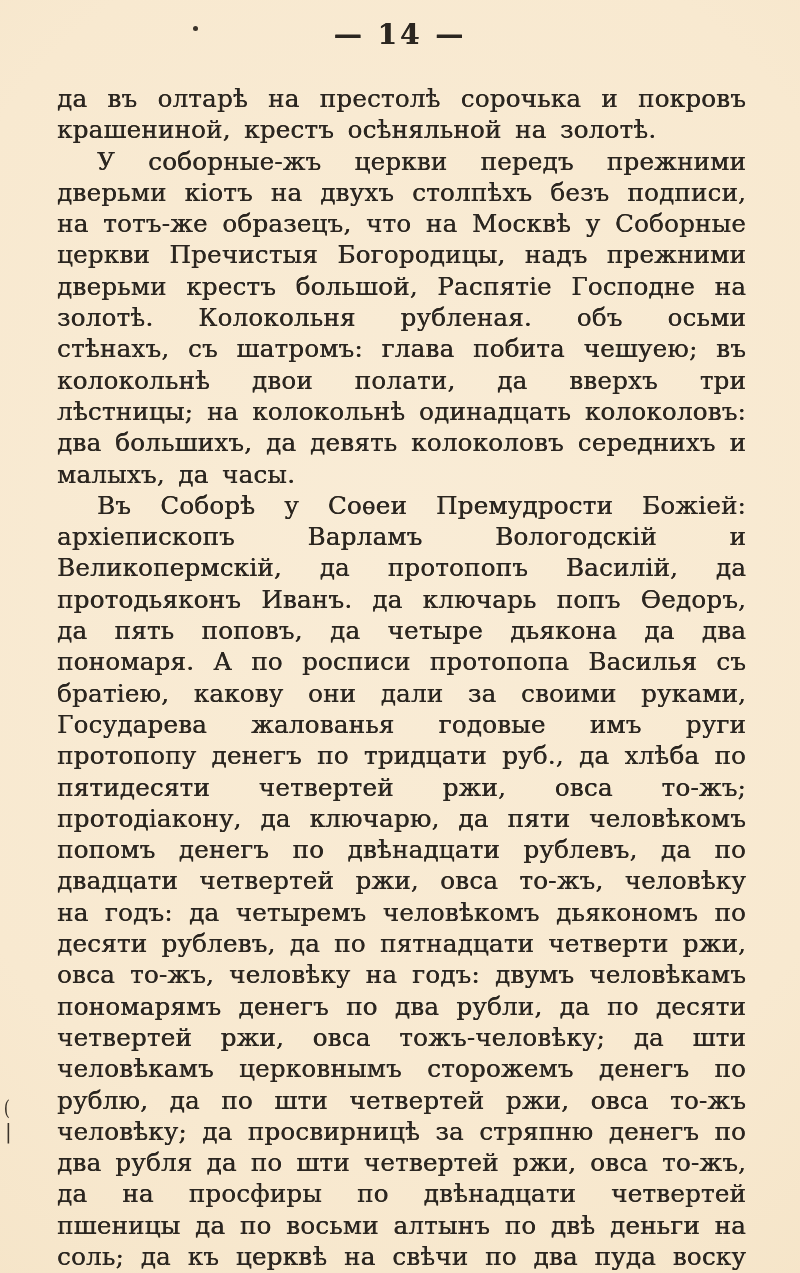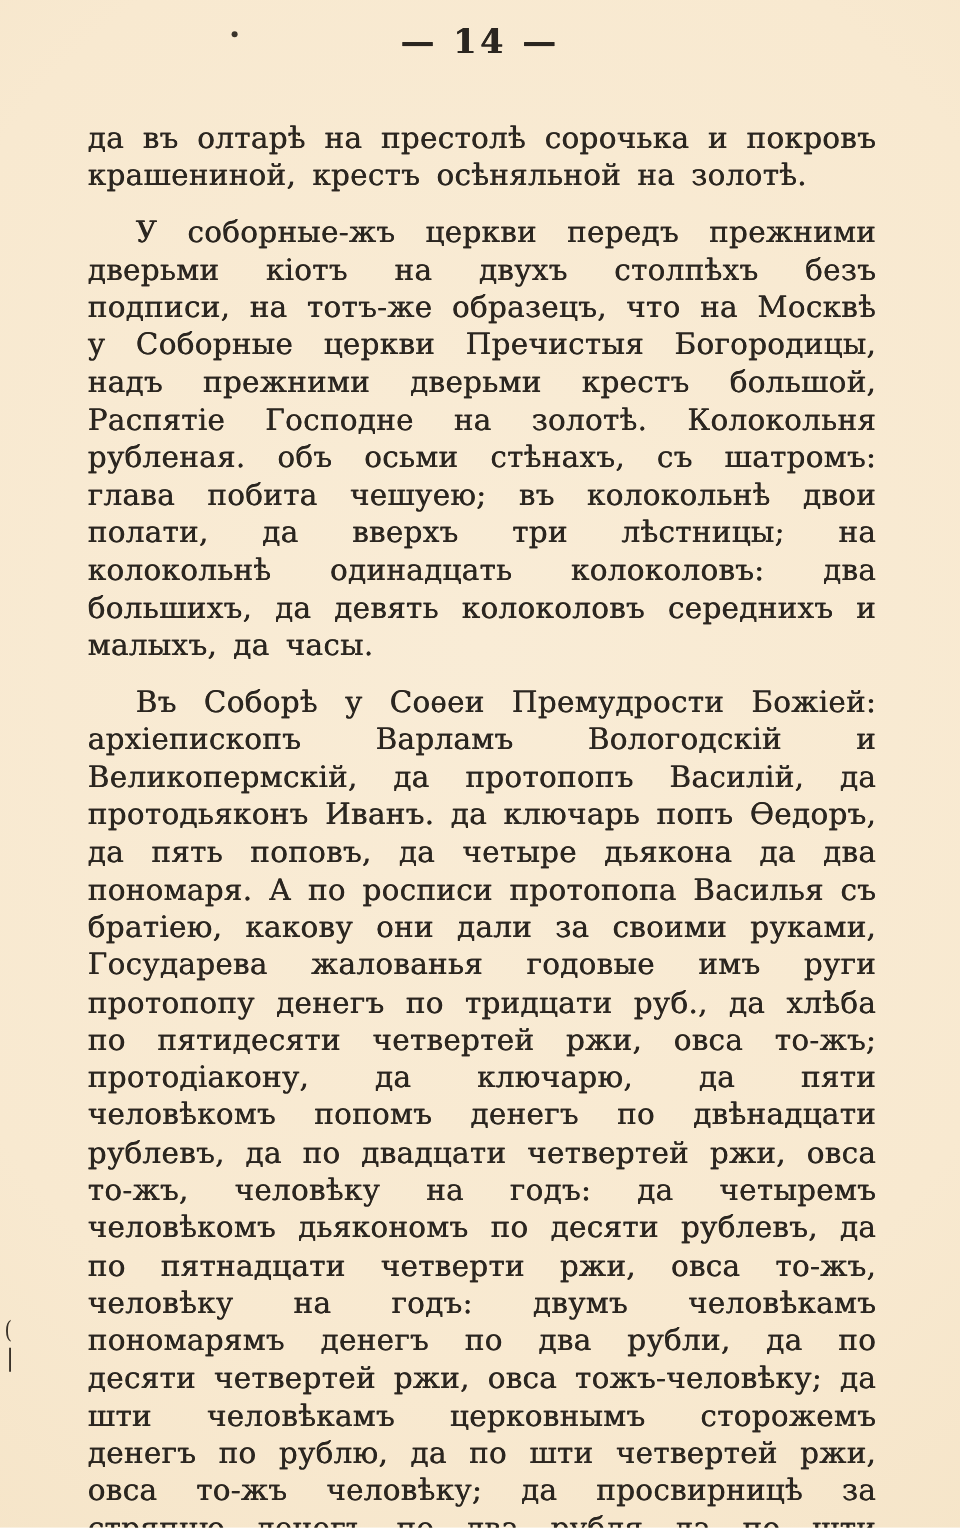--- a/index.html
+++ b/index.html
@@ -33,21 +33,21 @@
     left: 57px;
     width: 689px;
     font-size: 24.6px;
     line-height: 31.3px;
     text-align: justify;
     word-spacing: 5.5px;
     letter-spacing: 0.2px;
     text-shadow: 0.35px 0 0 currentColor;
   }
   .text-block p {
-    margin: 16px;
+    margin: 0;
     padding: 0;
   }
   .text-block p.indent {
     text-indent: 40px;
   }
   .speck {
     position: absolute;
     left: 193px;
     top: 26px;
     width: 5px;

